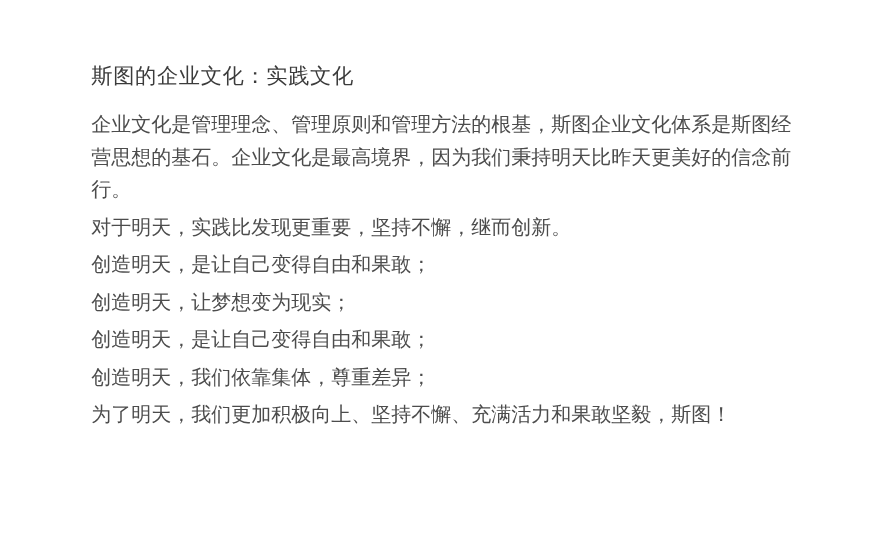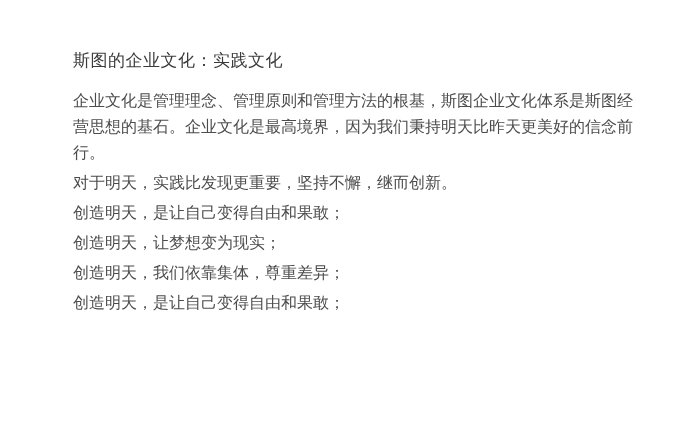--- a/index.html
+++ b/index.html
@@ -45,16 +45,17 @@
 <body>
 
 <div class="page">
   <h1 class="page-title">斯图的企业文化：实践文化</h1>
 
   <div class="body-text">
     <p>企业文化是管理理念、管理原则和管理方法的根基，斯图企业文化体系是斯图经营思想的基石。企业文化是最高境界，因为我们秉持明天比昨天更美好的信念前行。</p>
     <p>对于明天，实践比发现更重要，坚持不懈，继而创新。</p>
     <p>创造明天，是让自己变得自由和果敢；</p>
     <p>创造明天，让梦想变为现实；</p>
+    <p>创造明天，是让自己变得自由和果敢；</p>
     <p>创造明天，我们依靠集体，尊重差异；</p>
-    <p>创造明天，是让自己变得自由和果敢；</p>
+    <p>为了明天，我们更加积极向上、坚持不懈、充满活力和果敢坚毅，斯图！</p>
   </div>
 </div>
 
 </body></html>

